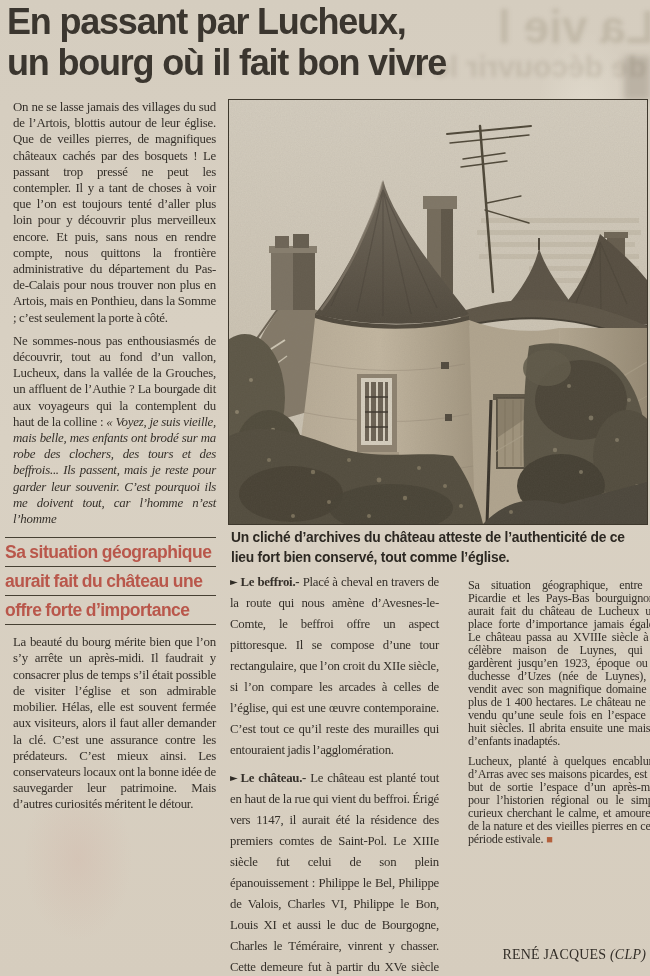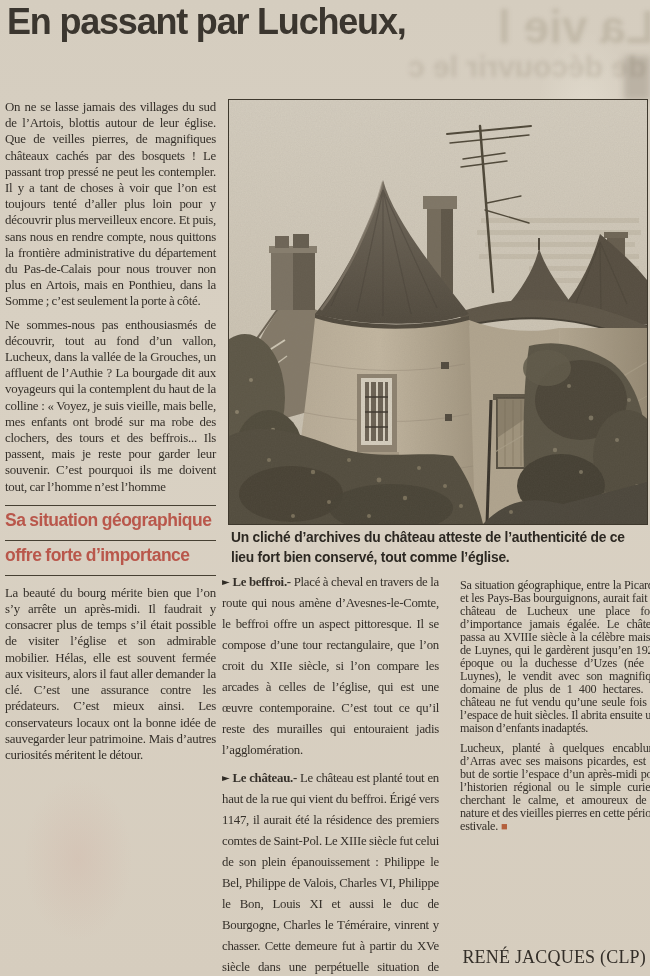--- a/index.html
+++ b/index.html
@@ -26,84 +26,86 @@
     transform:scaleX(-1);filter:blur(2px);pointer-events:none;white-space:nowrap;
   }
   .ghost1{right:-4px;top:0px;font-size:46px;color:rgba(150,138,116,.30);}
   .ghost2{right:4px;top:50px;font-size:30px;color:rgba(148,136,114,.26);}
   .ghost-block{
     position:absolute;right:0;top:56px;width:26px;height:44px;
     background:rgba(118,108,92,.28);filter:blur(3px);
   }
   
   .col{position:absolute;text-align:justify;}
-  .col p{margin:0 0 7px 0;}
+  .col p{margin:0 0 7px 8px;}
   .col-left{
     left:5px;top:99px;width:211px;
     font-size:12.9px;line-height:16.2px;letter-spacing:-.25px;word-spacing:-.4px;
   }
   .col-mid{
     left:222px;top:572px;width:217px;
     font-size:12.8px;line-height:21px;letter-spacing:-.25px;word-spacing:-.4px;
   }
   .col-right{
     left:460px;top:579px;width:202px;
     font-size:12.2px;line-height:13px;letter-spacing:-.25px;word-spacing:-.4px;
   }
-  .it{}
+  .it{font-style:italic;}
   .lead-bold{font-weight:700;}
   .marker{
     font-family:"DejaVu Sans", sans-serif;font-size:10px;color:#2f2b25;
     margin-right:3px;position:relative;top:-1px;
   }
   
   .pullquote{
     margin:10px 0 9px 0;border-top:1.6px solid #464033;
     font-family:"Liberation Sans", sans-serif;font-weight:700;
     font-size:17.5px;line-height:26px;letter-spacing:-.5px;
     color:#b9574b;text-align:left;
   }
-  .pullquote span{display:block;border-bottom:1.6px solid #464033;padding:1px 0 7px 0;}
+  .pullquote span{display:block;border-bottom:1.6px solid #464033;padding:1px 0 1px 0;}
   
   .photo{
     position:absolute;left:228px;top:99px;width:418px;height:424px;
     border:1px solid #3e382d;background:#ccc4b4;
   }
   .photo svg{display:block;}
   .caption{
     position:absolute;left:231px;top:528px;width:412px;
     font-family:"Liberation Sans", sans-serif;font-weight:700;
     font-size:13.8px;line-height:20px;letter-spacing:-.2px;color:#2c2822;
     text-align:left;
   }
   
   .byline{
     position:absolute;left:446px;top:947px;width:200px;text-align:right;
-    font-size:18px;letter-spacing:.2px;color:#332e28;
+    font-size:14px;letter-spacing:.2px;color:#332e28;
   }
   .end-square{color:#b4603c;font-size:11px;letter-spacing:0;padding-left:3px;}
 </style>
 </head>
 <body>
 
 <div class="page">
 
   <div class="ghost1">La vie l</div>
   <div class="ghost2">de découvrir le c</div>
   <div class="ghost-block"></div>
 
   <div class="headline">
     <div>En passant par Lucheux,</div>
+    <div>un bourg où il fait bon vivre</div>
   </div>
 
   <div class="col col-left">
     <p>On ne se lasse jamais des villages du sud de l’Artois, blottis autour de leur église. Que de veilles pierres, de magnifiques châteaux cachés par des bosquets ! Le passant trop pressé ne peut les contempler. Il y a tant de choses à voir que l’on est toujours tenté d’aller plus loin pour y découvrir plus merveilleux encore. Et puis, sans nous en rendre compte, nous quittons la frontière administrative du département du Pas-de-Calais pour nous trouver non plus en Artois, mais en Ponthieu, dans la Somme ; c’est seulement la porte à côté.</p>
     <p><span>Ne sommes-nous pas enthousiasmés de découvrir, tout au fond d’un vallon, Lucheux, dans la vallée de la Grouches, un affluent de l’Authie ? La bourgade dit aux voyageurs qui la contemplent du haut de la colline : </span><span class="it">« Voyez, je suis vieille, mais belle, mes enfants ont brodé sur ma robe des clochers, des tours et des beffrois... Ils passent, mais je reste pour garder leur souvenir. C’est pourquoi ils me doivent tout, car l’homme n’est l’homme</span></p>
     <div class="pullquote">
       <span>Sa situation géographique</span>
+      <span>aurait fait du château une</span>
       <span>offre forte d’importance</span>
     </div>
     <p>La beauté du bourg mérite bien que l’on s’y arrête un après-midi. Il faudrait y consacrer plus de temps s’il était possible de visiter l’église et son admirable mobilier. Hélas, elle est souvent fermée aux visiteurs, alors il faut aller demander la clé. C’est une assurance contre les prédateurs. C’est mieux ainsi. Les conservateurs locaux ont la bonne idée de sauvegarder leur patrimoine. Mais d’autres curiosités méritent le détour.</p>
   </div>
 
   <div class="photo">
     <svg width="418" height="424" viewBox="0 0 418 424">
       <defs>
         <linearGradient id="sky" x1="0" y1="0" x2="0" y2="1">
           <stop offset="0" stop-color="#d4cdbf"></stop>

